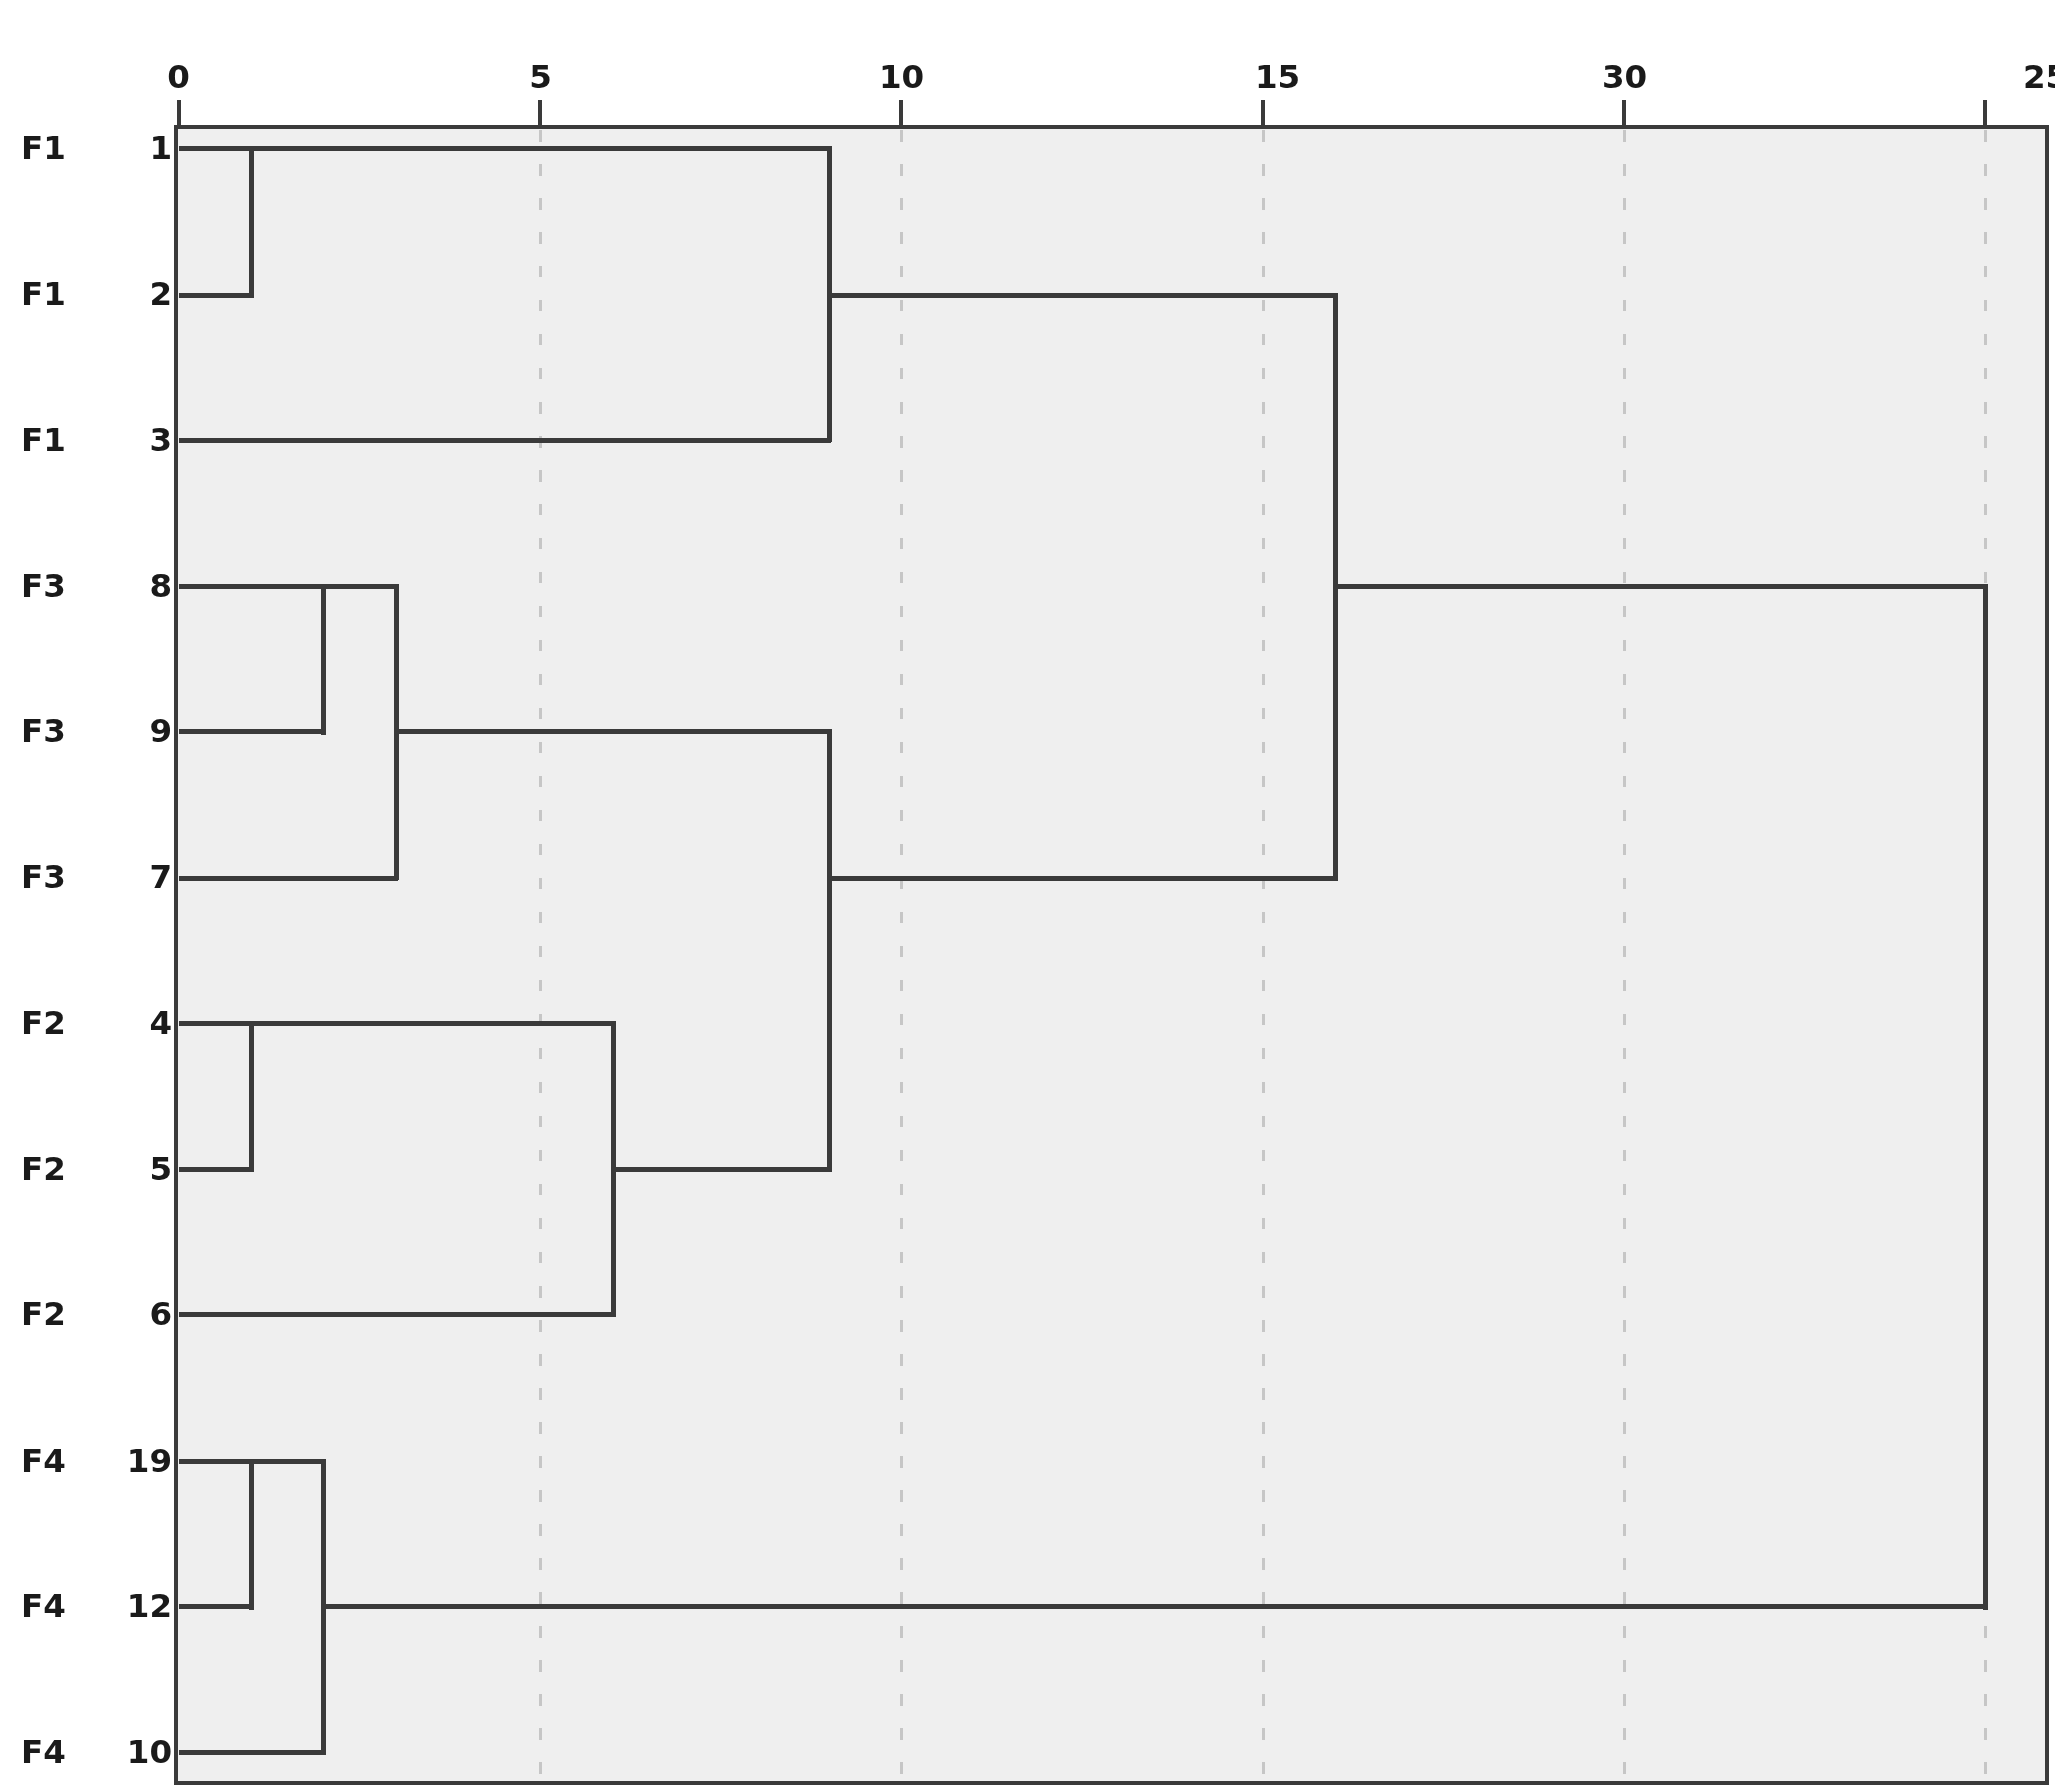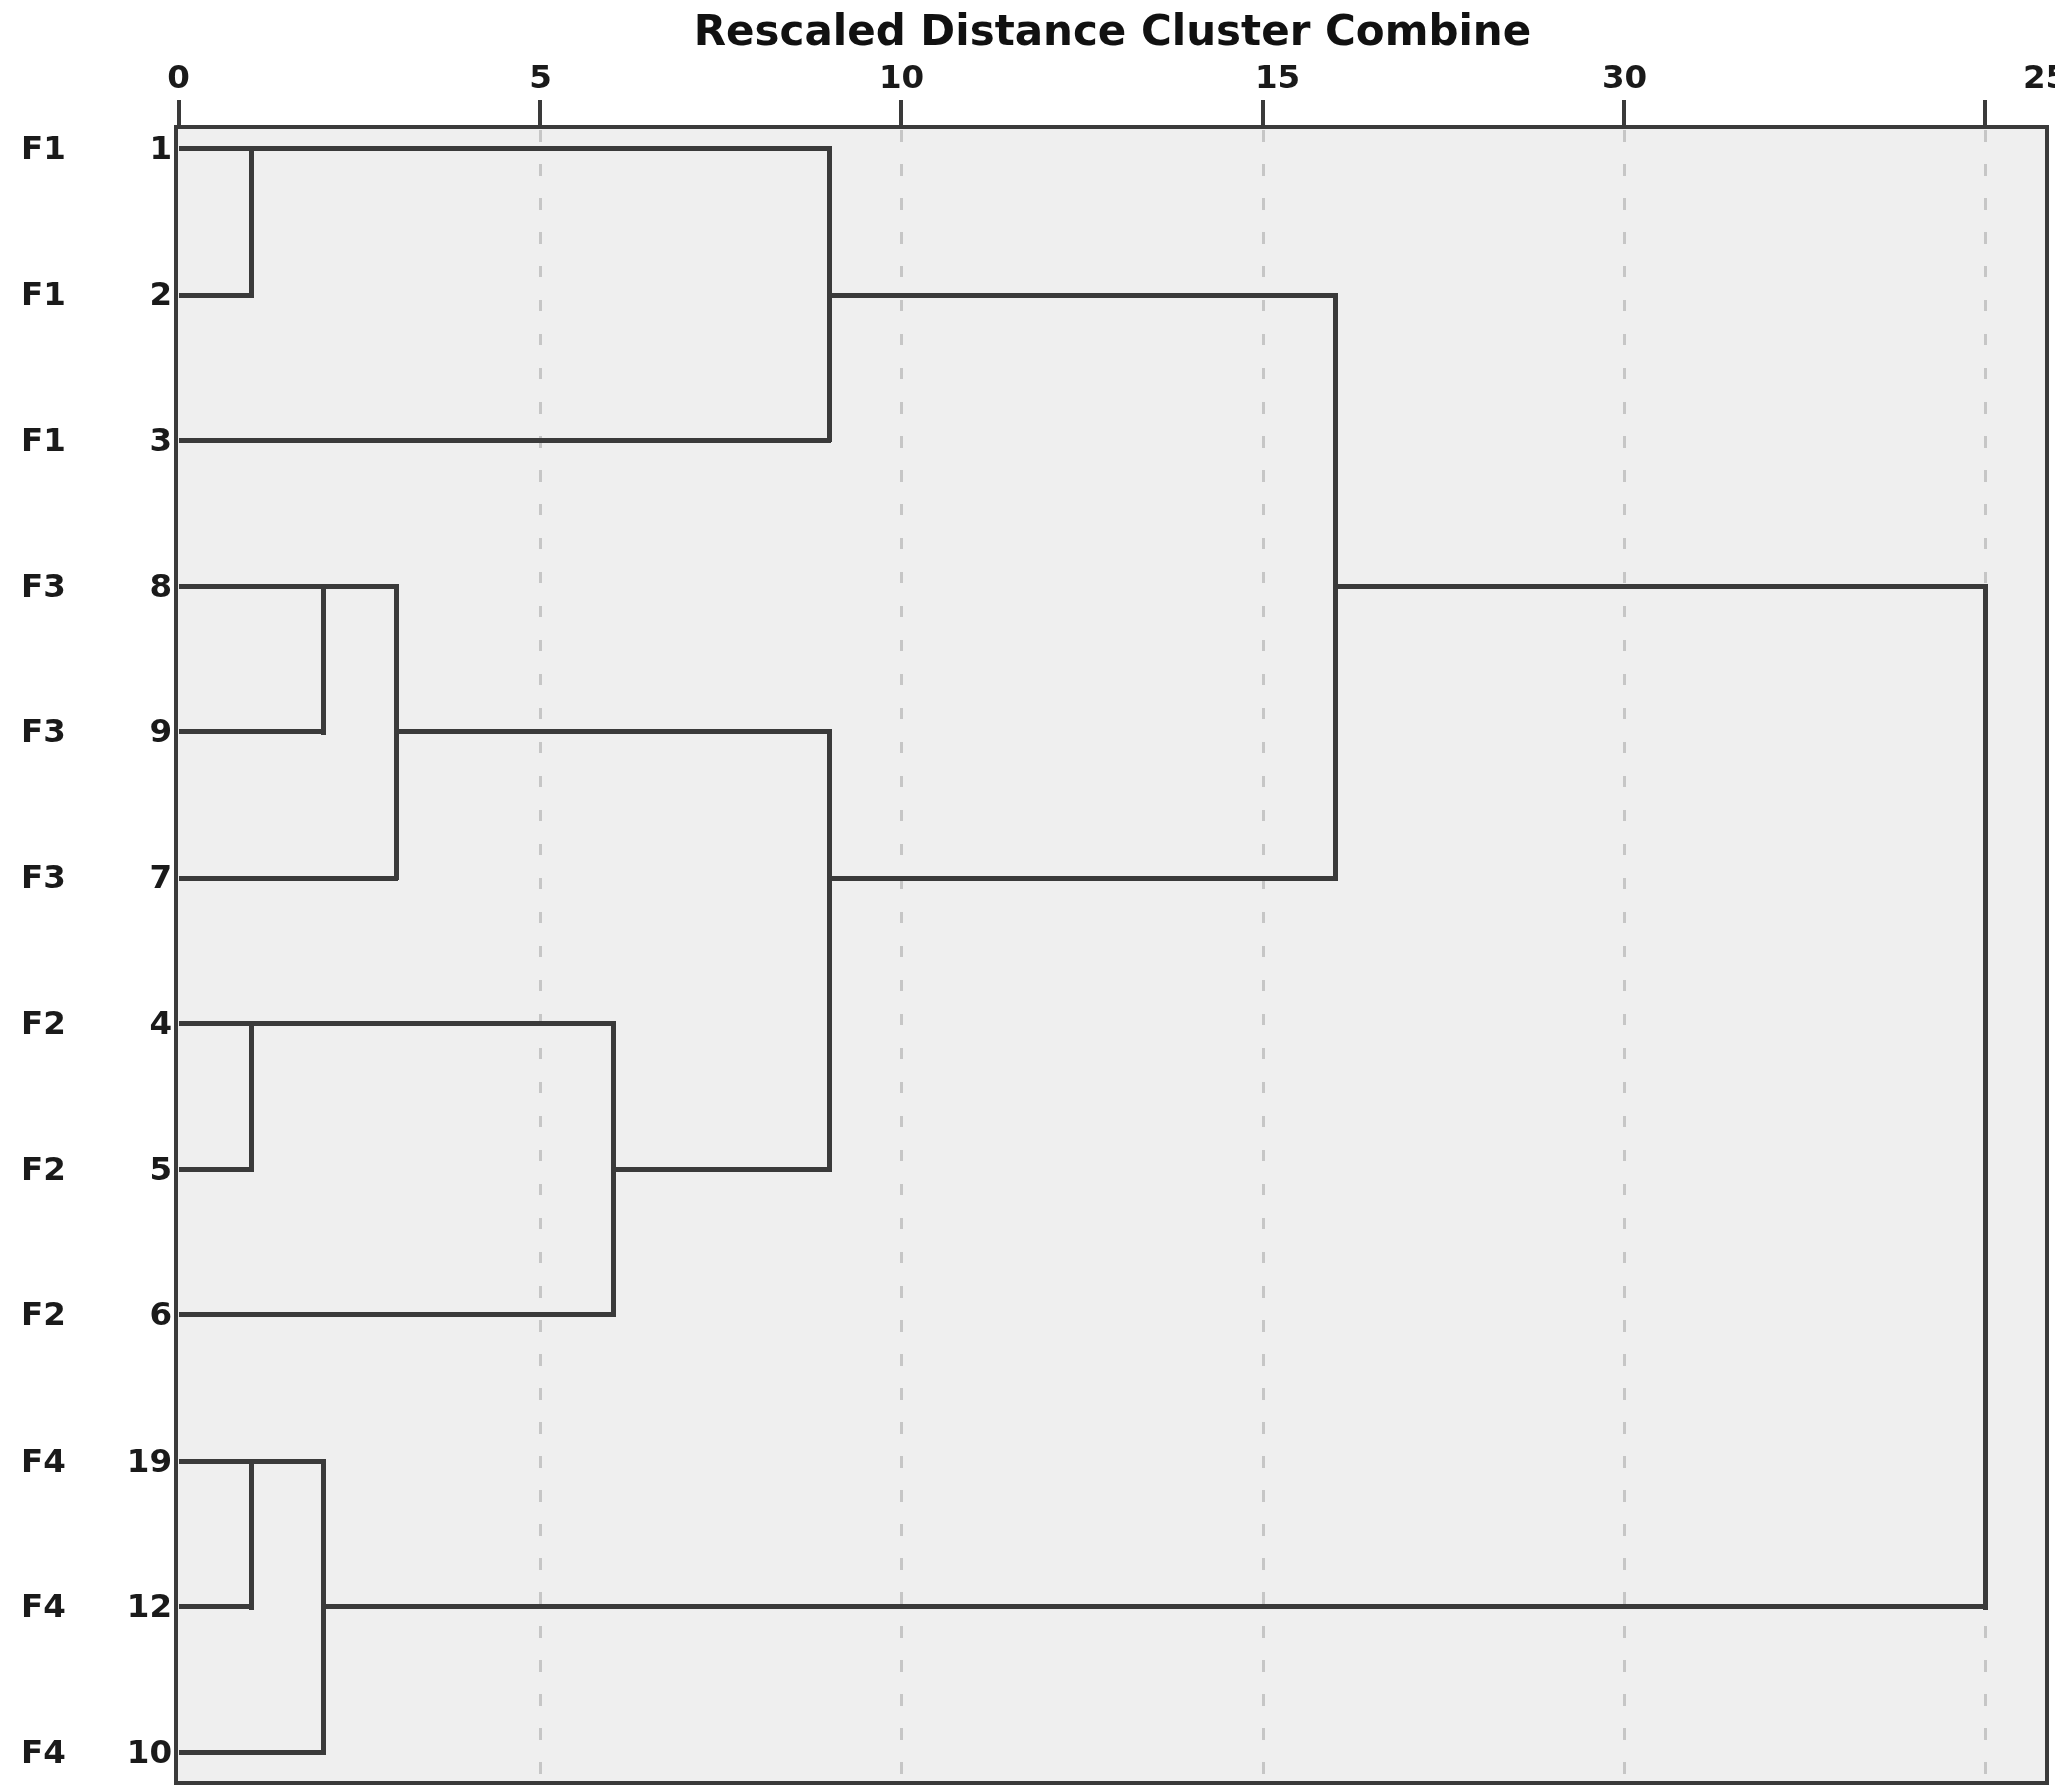--- a/index.html
+++ b/index.html
@@ -89,21 +89,20 @@
   }
   .dline {
     position: absolute;
     background: #3a3a3a;
   }
 </style>
 </head>
 <body>
 
 <div id="canvas">
-  <div class="title">Rescaled Distance Cluster Combine</div>
   <div id="plot"></div>
   <div id="gridlines-layer">
       <div class="gridline" style="left: 539px;"></div>
       <div class="gridline" style="left: 900px;"></div>
       <div class="gridline" style="left: 1262px;"></div>
       <div class="gridline" style="left: 1623px;"></div>
       <div class="gridline" style="left: 1984px;"></div>
     </div>
   <div id="axis-layer">
       <div class="tickmark" style="left: 177px;"></div>

